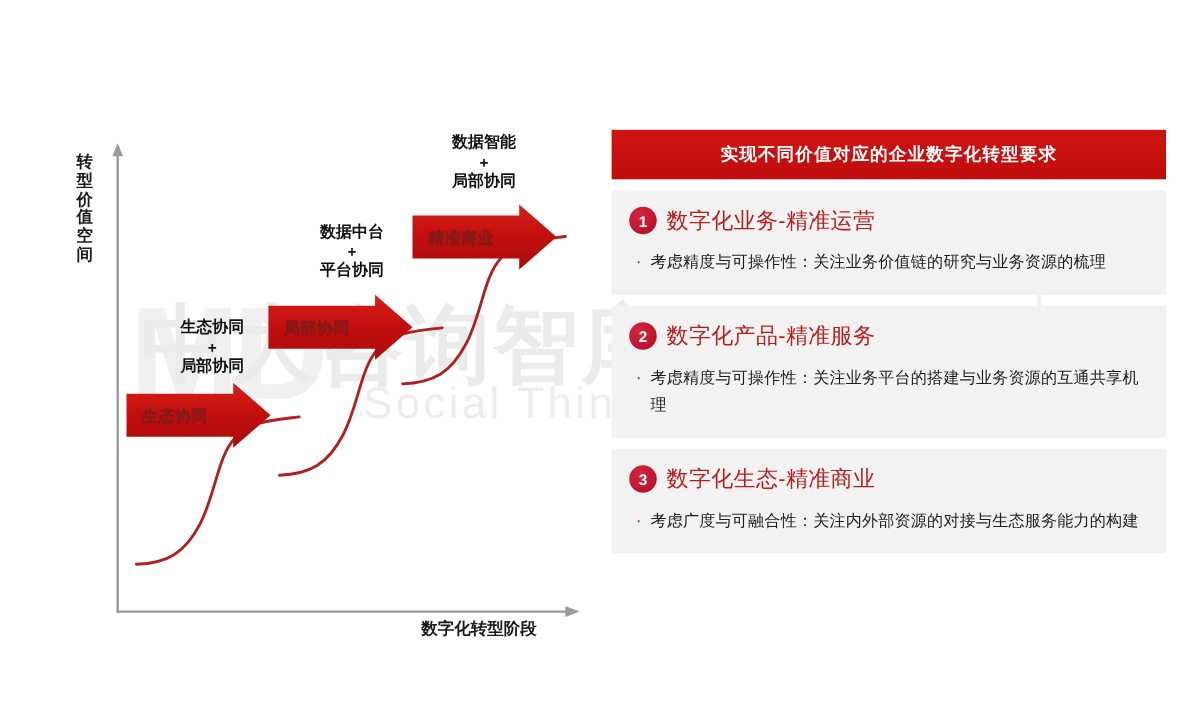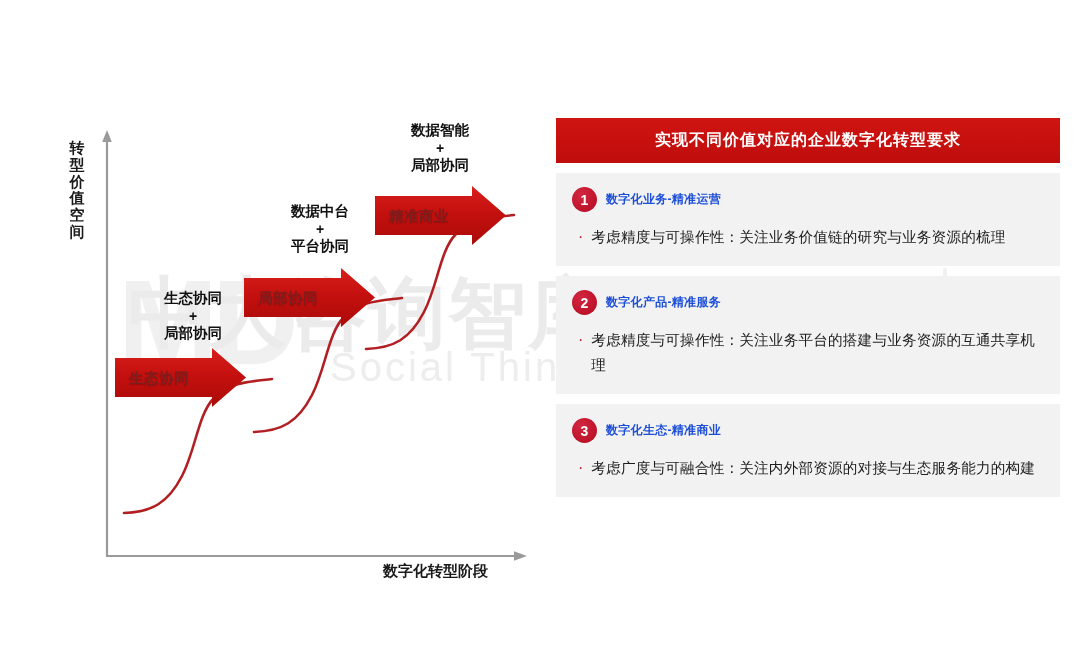--- a/index.html
+++ b/index.html
@@ -80,21 +80,21 @@
   .cardhead{display:flex;align-items:center;gap:9px;}
   .numcircle{
     width:25px;height:25px;border-radius:50%;
     background:#c2182f;
     background:radial-gradient(circle at 35% 30%,#d32640 0%,#bb1229 75%);
     color:#ffffff;font-size:14px;font-weight:bold;
     display:flex;align-items:center;justify-content:center;
     flex:0 0 25px;
   }
   .cardtitle{
-    color:#1d4ed8;font-size:12px;font-weight:bold;letter-spacing:0.3px;
+    color:#b91c1c;font-size:20px;font-weight:normal;letter-spacing:0.3px;
   }
   .bulletrow{display:flex;gap:8px;margin-top:13px;padding-left:6px;}
   .bullet{
     flex:0 0 auto;color:#b02030;font-size:16px;line-height:1.2;
     margin-top:2px;
   }
   .bullettext{
     color:#1c1c1c;font-size:14.6px;line-height:1.72;
     letter-spacing:0.2px;
   }

